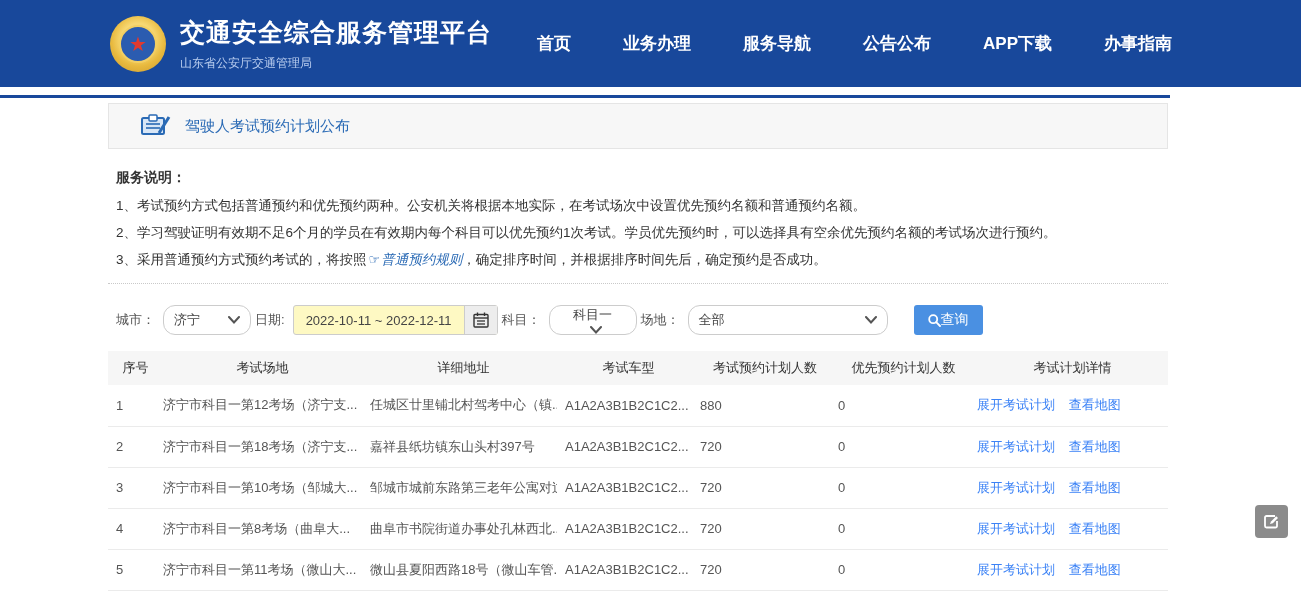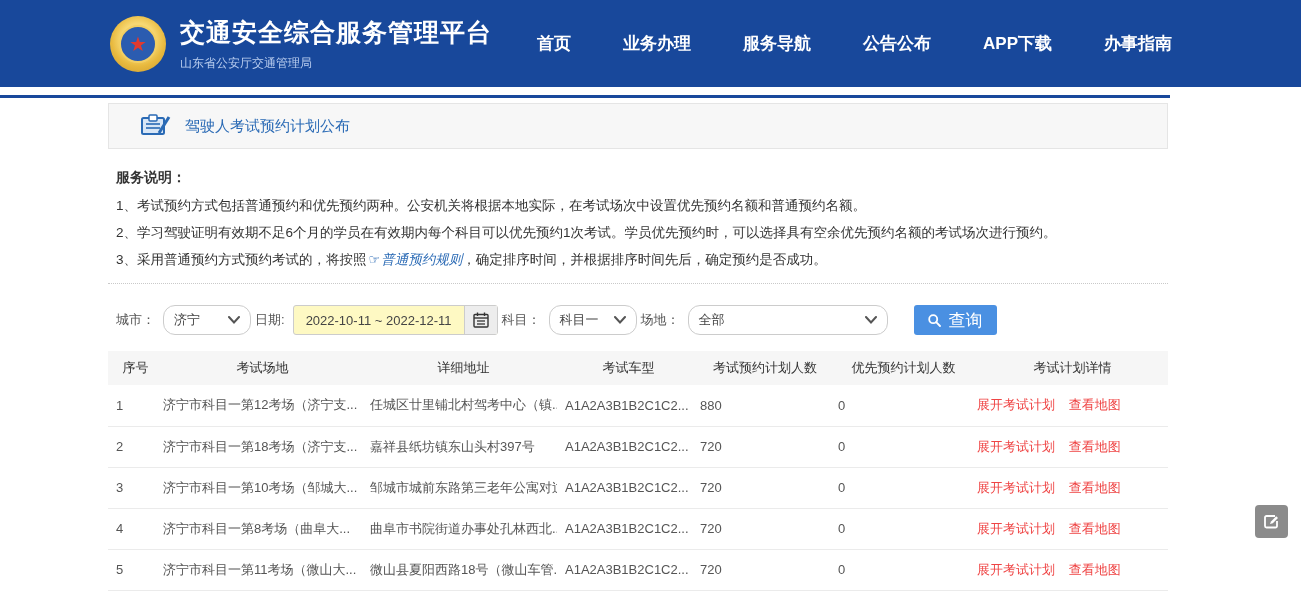--- a/index.html
+++ b/index.html
@@ -40,42 +40,42 @@
   .pointer-glyph { font-size:13px; color:#2a6ab5; margin:0 1px 0 2px; }
   .dotted-divider { border-bottom:1px dotted #c9c9c9; margin-top:15px; }
 
   
   .filter-row { display:flex; align-items:center; margin-top:21px; padding-left:8px; }
   .flabel { font-size:13px; color:#555; white-space:nowrap; }
   .sel { height:30px; background:#fff; border:1px solid #ccc; border-radius:12px;
     display:flex; align-items:center; justify-content:space-between;
     padding:0 10px; font-size:13px; color:#444; cursor:pointer; margin-left:8px; }
   .sel-city { width:88px; }
-  .sel-subject { width:88px; }
+  .sel-subject { width:88px;flex-direction:column; }
   .sel-site { width:200px; }
   .chev { flex:0 0 auto; margin-left:6px; }
   .date-field { height:30px; margin-left:8px; background:#fef9c3; border:1px solid #ccc;
     border-radius:3px; display:flex; align-items:center; cursor:default; }
   .date-text { font-size:13px; color:#444; padding:0 12px; white-space:nowrap; }
   .cal-btn { width:33px; height:28px; border:none; border-left:1px solid #ccc;
     background:#ededed; display:flex; align-items:center; justify-content:center; cursor:pointer; }
   .gap-lg { margin-left:4px; }
   .search-btn { margin-left:26px; height:30px; padding:0 14px; background:#4a90e2;
-    border:none; border-radius:3px; color:#fff; font-size:17px; display:flex;
-    align-items:center; gap:8px; cursor:pointer; font-family:inherit;text-align:center; }
+    border:none; border-radius:3px; color:#fff; font-size:14px; display:flex;
+    align-items:center; gap:0; cursor:pointer; font-family:inherit;text-align:center; }
 
   
   table { width:1060px; border-collapse:collapse; margin-top:16px; table-layout:fixed; }
   th { background:#f6f6f6; font-weight:400; font-size:13px; color:#333; text-align:center;
     height:34px; padding-left:8px; }
   td { font-size:13px; color:#555; height:41px; padding-left:8px;
     border-bottom:1px solid #ebebeb; white-space:nowrap; overflow:hidden; }
   col.c1{width:47px;} col.c2{width:207px;} col.c3{width:195px;} col.c4{width:135px;}
   col.c5{width:138px;} col.c6{width:139px;} col.c7{width:199px;}
-  td a { color:#ef4444; text-decoration:none; cursor:pointer;margin-top:40px; }
+  td a { color:#3b82f6; text-decoration:none; cursor:pointer;margin-top:40px; }
   td a + a { margin-left:10px; }
 
   
   .float-edit { position:absolute; right:13px; top:505px; width:33px; height:33px;
     background:#8b8b8b; border:none; border-radius:4px; display:flex;
     align-items:center; justify-content:center; cursor:pointer; }
 </style>
 </head>
 <body>
 

